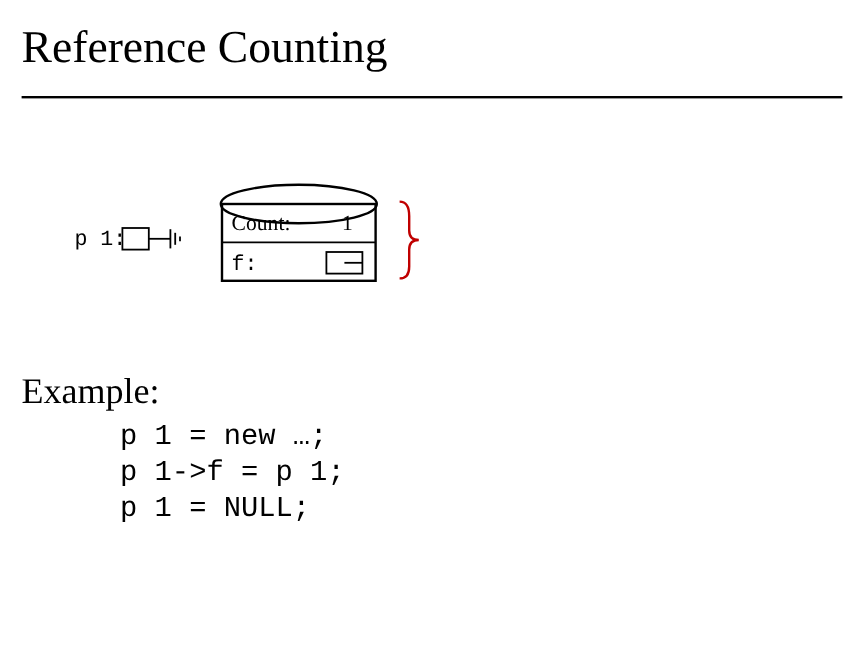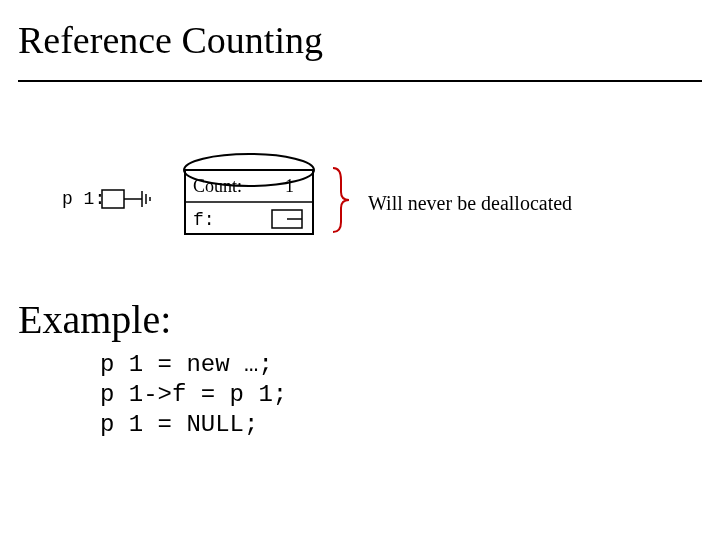--- a/index.html
+++ b/index.html
@@ -31,22 +31,22 @@
     border-top: 2.5px solid #000;
   }
   .svg-diagram {
     position: absolute;
     left: 0;
     top: 0;
   }
   .example-heading {
     position: absolute;
     left: 18px;
-    top: 296px;
-    font-size: 40px;
+    top: 310px;
+    font-size: 30px;
   }
   .code {
     position: absolute;
     left: 100px;
     top: 350px;
     font-family: "Courier New", Courier, monospace;
     font-size: 24px;
     line-height: 1.25;
     white-space: pre;
   }
@@ -100,20 +100,19 @@
       <path d="M 333 168
                Q 341 168 341 180
                L 341 192
                Q 341 200 349 200
                Q 341 200 341 208
                L 341 222
                Q 341 232 333 232" fill="none" stroke="#c00000" stroke-width="2"></path>
     </g>
   </svg>
 
-  <div class="annotation">Will never be deallocated</div>
 
   <div class="example-heading">Example:</div>
   <div class="code">p 1 = new …;
 p 1-&gt;f = p 1;
 p 1 = NULL;</div>
 
 </div>
 
 </body></html>

